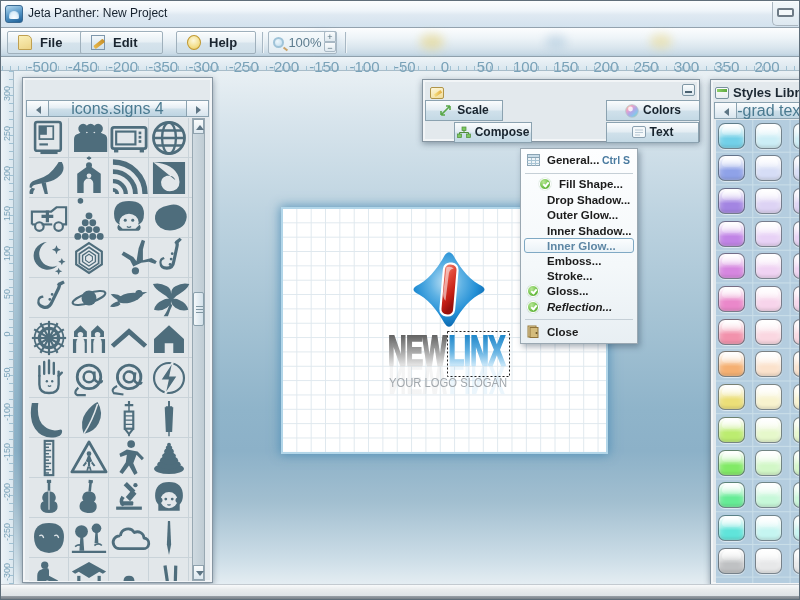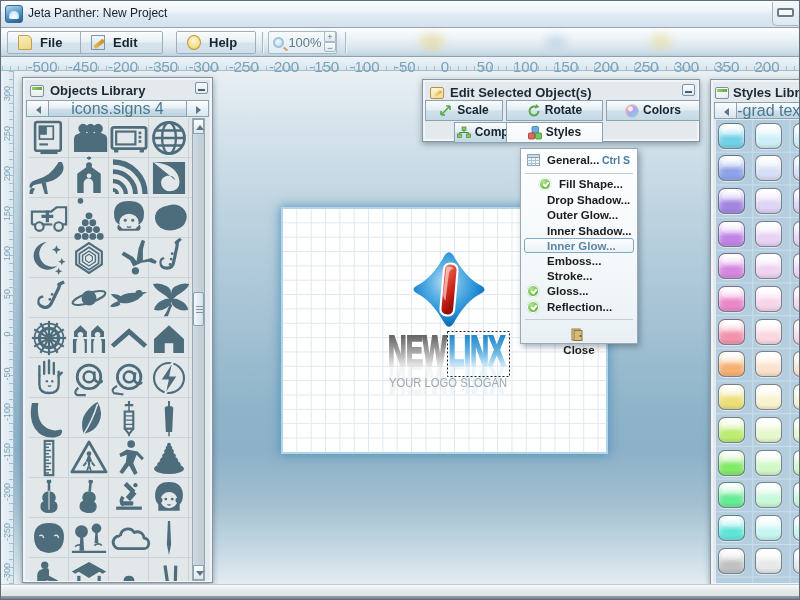--- a/index.html
+++ b/index.html
@@ -274,25 +274,20 @@
 <div class="abs" id="zoombox" style="top:31px;">
     <span class="mag"></span>
     <span class="pct">100%</span>
   </div>
 <div class="abs" id="spin" style="top:31px;">
     <div class="up">+</div>
     <div class="dn">−</div>
   </div>
 
 <div class="panel" id="lpanel">
-  <div class="ptitle">
-      <span class="picon"></span>
-      <span class="txt">Objects Library</span>
-      <span class="pmin"></span>
-    </div>
   <div class="pnav">
       <span class="cap">icons.signs 4</span>
       <span class="navarrow l"></span>
       <span class="navarrow r"></span>
     </div>
   <div id="lgrid">
       <div id="licons">
         <svg width="163" height="480" style="position:absolute;left:0;top:0">
           <g transform="translate(20,20) scale(1.07)">
             <rect x="-13" y="-15" width="24" height="27" rx="2" fill="none" stroke="#4e6d7c" stroke-width="2.4"></rect>
@@ -654,30 +649,25 @@
       <div class="thumb"></div>
       <div class="btn dn">
         <span class="sbarrow"></span>
       </div>
     </div>
 </div>
 
 <div class="panel" id="epanel">
   <div class="ptitle">
       <span class="picon"></span>
-      <span class="txt">Edit Selected Object(s)</span>
       <span class="pmin"></span>
     </div>
   <div class="ebtn" style="left:2px;top:19.5px;width:78px;height:21px;"><span class="eic"><svg width="13" height="13">
           <path d="M2 11 L11 2 M2 11 l0 -4 M2 11 l4 0 M11 2 l-4 0 M11 2 l0 4" stroke="#5aa84a" stroke-width="1.6" fill="none"></path>
         </svg></span>Scale</div>
-  <div class="ebtn" style="left:83px;top:19.5px;width:97px;height:21px;"><span class="eic"><svg width="14" height="14">
-          <path d="M11.5 7a4.5 4.5 0 1 1 -2 -3.7" stroke="#58a848" stroke-width="2" fill="none"></path>
-          <path d="M9 0 l3.5 3 -4.5 1.5 z" fill="#58a848"></path>
-        </svg></span>Rotate</div>
   <div class="ebtn" style="left:183px;top:19.5px;width:94px;height:21px;"><span class="eic"><svg width="14" height="14">
           <defs>
             <linearGradient id="cw" x1="0" y1="0" x2="0.9" y2="1">
               <stop offset="0" stop-color="#f6e27a"></stop>
               <stop offset="0.3" stop-color="#f0a0c8"></stop>
               <stop offset="0.55" stop-color="#b0a8e8"></stop>
               <stop offset="0.78" stop-color="#88c4ec"></stop>
               <stop offset="1" stop-color="#90e098"></stop>
             </linearGradient>
           </defs>
@@ -685,25 +675,24 @@
           <circle cx="5.5" cy="5" r="2.4" fill="rgba(255,255,255,0.8)"></circle>
         </svg></span>Colors</div>
   <div class="ebtn" style="left:2px;top:41.5px;width:78px;height:21px;margin-left:29px;"><span class="eic"><svg width="14" height="13">
           <g fill="#7cc860" stroke="#4e8e3a" stroke-width="0.7">
             <rect x="5" y="1" width="4" height="3.6"></rect>
             <rect x="0.5" y="8" width="4" height="3.6"></rect>
             <rect x="9.5" y="8" width="4" height="3.6"></rect>
           </g>
           <path d="M7 4.5 v2 M2.5 8 v-1.5 h9 V8" stroke="#4e8e3a" fill="none"></path>
         </svg></span>Compose</div>
-  <div class="ebtn" style="left:83px;top:41.5px;width:97px;height:21px;background:linear-gradient(180deg,#ffffff,#f4f8fa);border-color:#8ba2b0;"><span class="eic"><svg width="14" height="14">
-          <rect x="4" y="0.5" width="6.5" height="6.5" rx="1" fill="#6aaede" stroke="#3a7cb0" stroke-width="0.8"></rect>
-          <rect x="0.5" y="7" width="6" height="6" rx="1" fill="#e06a5c" stroke="#a83428" stroke-width="0.8"></rect>
-          <rect x="7.5" y="7" width="6" height="6" rx="1" fill="#74c85e" stroke="#3f8e2e" stroke-width="0.8"></rect>
-        </svg></span>Styles</div>
+  <div class="ebtn" style="left:183px;top:41.5px;width:93px;height:21px;"><span class="eic"><svg width="14" height="13">
+          <rect x="0.5" y="0.5" width="13" height="11" rx="1.5" fill="#f4f8fa" stroke="#8aa0b0"></rect>
+          <path d="M3 4 h8 M3 6.5 h8 M3 9 h5" stroke="#b8c8d4" stroke-width="1"></path>
+        </svg></span>Text</div>
 </div>
 
 <div class="panel" id="rpanel">
   <div class="ptitle">
       <span class="picon"></span>
       <span class="txt">Styles Library</span>
     </div>
   <div class="pnav">
       <span class="cap">2-grad text st</span>
       <span class="navarrow l"></span>
@@ -798,27 +787,27 @@
   <div class="mitem" style="top:119.6px;">
       <span class="mic"></span>
       <span class="mtx" style="">Stroke...</span>
     </div>
   <div class="mitem" style="top:134.8px;">
       <span class="mic">
         <span class="mcheck"></span>
       </span>
       <span class="mtx" style="">Gloss...</span>
     </div>
-  <div class="mitem" style="top:150.0px;">
+  <div class="mitem" style="top:150.0px;font-style:italic;">
       <span class="mic">
         <span class="mcheck"></span>
       </span>
       <span class="mtx" style="">Reflection...</span>
     </div>
-  <div class="mitem" style="top:175.4px;flex-direction:column;">
+  <div class="mitem" style="top:175.4px;">
       <span class="mic">
         <svg width="13" height="13">
           <rect x="1" y="1" width="8" height="11" fill="#e8d8a8" stroke="#987c3c"></rect>
           <rect x="3" y="2.5" width="8" height="10" fill="#d4bc7c" stroke="#90743a"></rect>
           <circle cx="9.5" cy="8" r="1" fill="#6a5424"></circle>
         </svg>
       </span>
       <span class="mtx" style="">Close</span>
     </div>
 </div>

